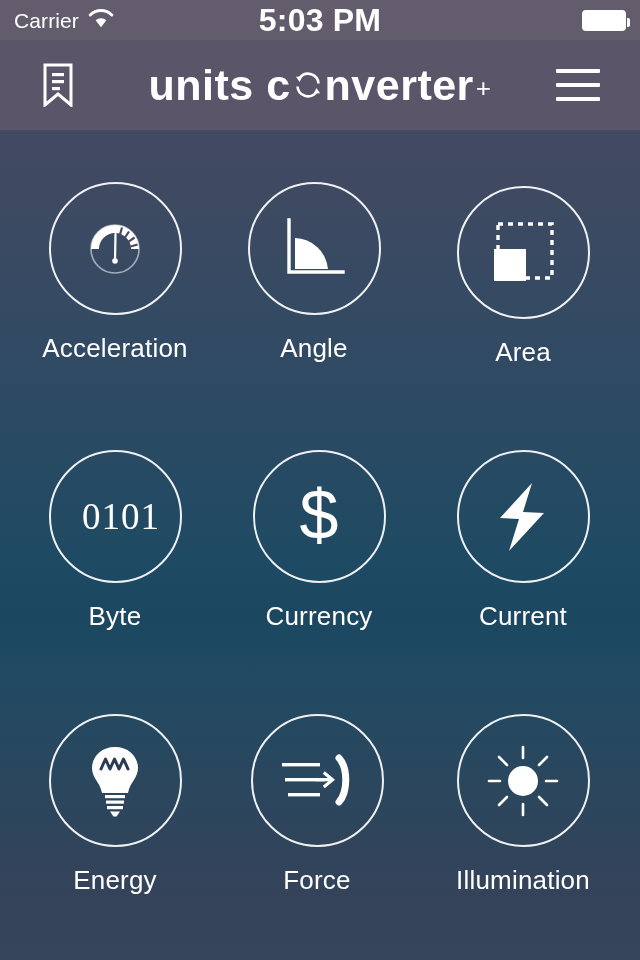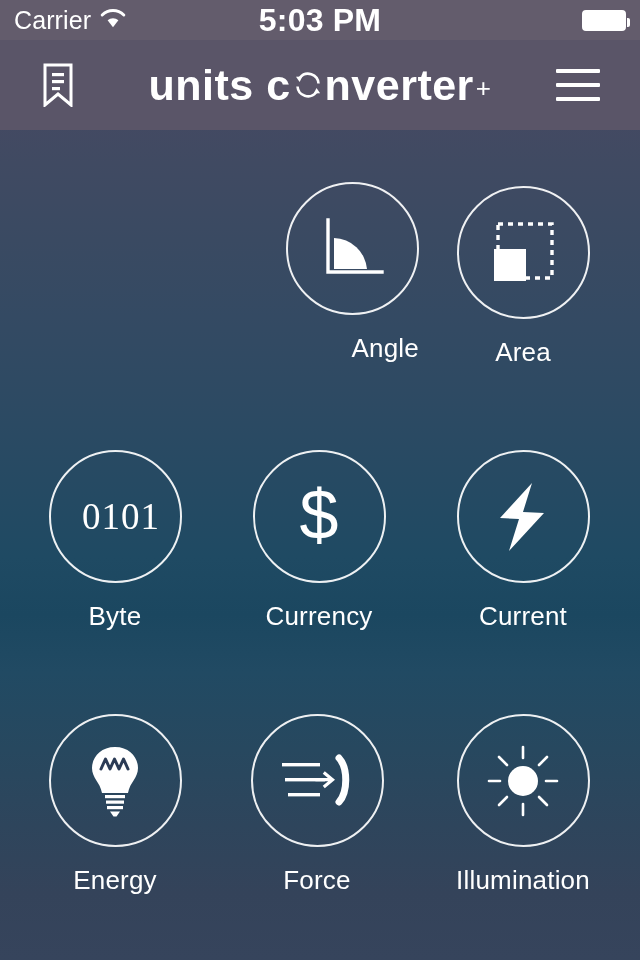--- a/index.html
+++ b/index.html
@@ -37,21 +37,21 @@
     position:absolute; top:0; left:0;
     width:640px; height:40px;
     background:#635c6c;
     display:flex; align-items:center;
     color:#fff;
   }
   .sb-left {
     position:absolute; left:14px; top:0; height:40px;
     display:flex; align-items:center; gap:9px;
   }
-  .sb-carrier { font-size:25px; letter-spacing:.1px; line-height:1; }
+  .sb-carrier { font-size:21px; letter-spacing:.1px; line-height:1; }
   .sb-time {
     position:absolute; left:0; width:640px; text-align:center;
     font-size:32px; font-weight:bold; line-height:40px;
     letter-spacing:.2px;
   }
   .sb-right { position:absolute; right:14px; top:0; height:40px; display:flex; align-items:center; }
   .battery {
     width:44px; height:21px; border:2px solid #fff; border-radius:4px;
     position:relative; background:#fff;
   }
@@ -171,22 +171,42 @@
 
     <div class="nav-menu">
       <i></i>
       <i></i>
       <i></i>
     </div>
   </div>
 
   <div class="grid">
 
-
-    <div class="cell" style="left:209px; top:52px;align-items:flex-end;">
+    <div class="cell" style="left:10px; top:52px;">
+      <div class="circle">
+        <span>
+          <svg width="80" height="80" viewBox="0 0 80 80" class="icon-svg">
+            <path d="M40 16 A24 24 0 0 1 64 40 L56 40 A16 16 0 0 0 40 24 Z" fill="#fff"></path>
+            <path d="M16 40 A24 24 0 0 1 40 16 L40 24 A16 16 0 0 0 24 40 Z" fill="#fff"></path>
+            <circle cx="40" cy="40" r="24" fill="none" stroke="#fff" stroke-width="1.6" opacity=".55"></circle>
+            <g stroke="#4a4a60" stroke-width="2.2">
+              <line x1="47" y1="18.5" x2="45" y2="25.6"></line>
+              <line x1="54" y1="22.5" x2="50" y2="28.5"></line>
+              <line x1="59.6" y1="28.5" x2="53.6" y2="32.6"></line>
+              <line x1="62.6" y1="35.5" x2="55.6" y2="37.5"></line>
+            </g>
+            <line x1="40" y1="52" x2="40.5" y2="25" stroke="#fff" stroke-width="2.2" stroke-linecap="round"></line>
+            <circle cx="40" cy="52" r="2.8" fill="#fff"></circle>
+          </svg>
+        </span>
+      </div>
+      <div class="label">Acceleration</div>
+    </div>
+
+    <div class="cell" style="left:209px; top:52px;">
       <div class="circle">
         <span>
           <svg width="78" height="78" viewBox="0 0 78 78" class="icon-svg">
             <path d="M14 10 L14 62 L68 62" fill="none" stroke="#fff" stroke-width="3.4" stroke-linecap="square"></path>
             <path d="M20 28 A34 34 0 0 1 53 59 L20 59 Z" fill="#fff"></path>
           </svg>
         </span>
       </div>
       <div class="label">Angle</div>
     </div>

